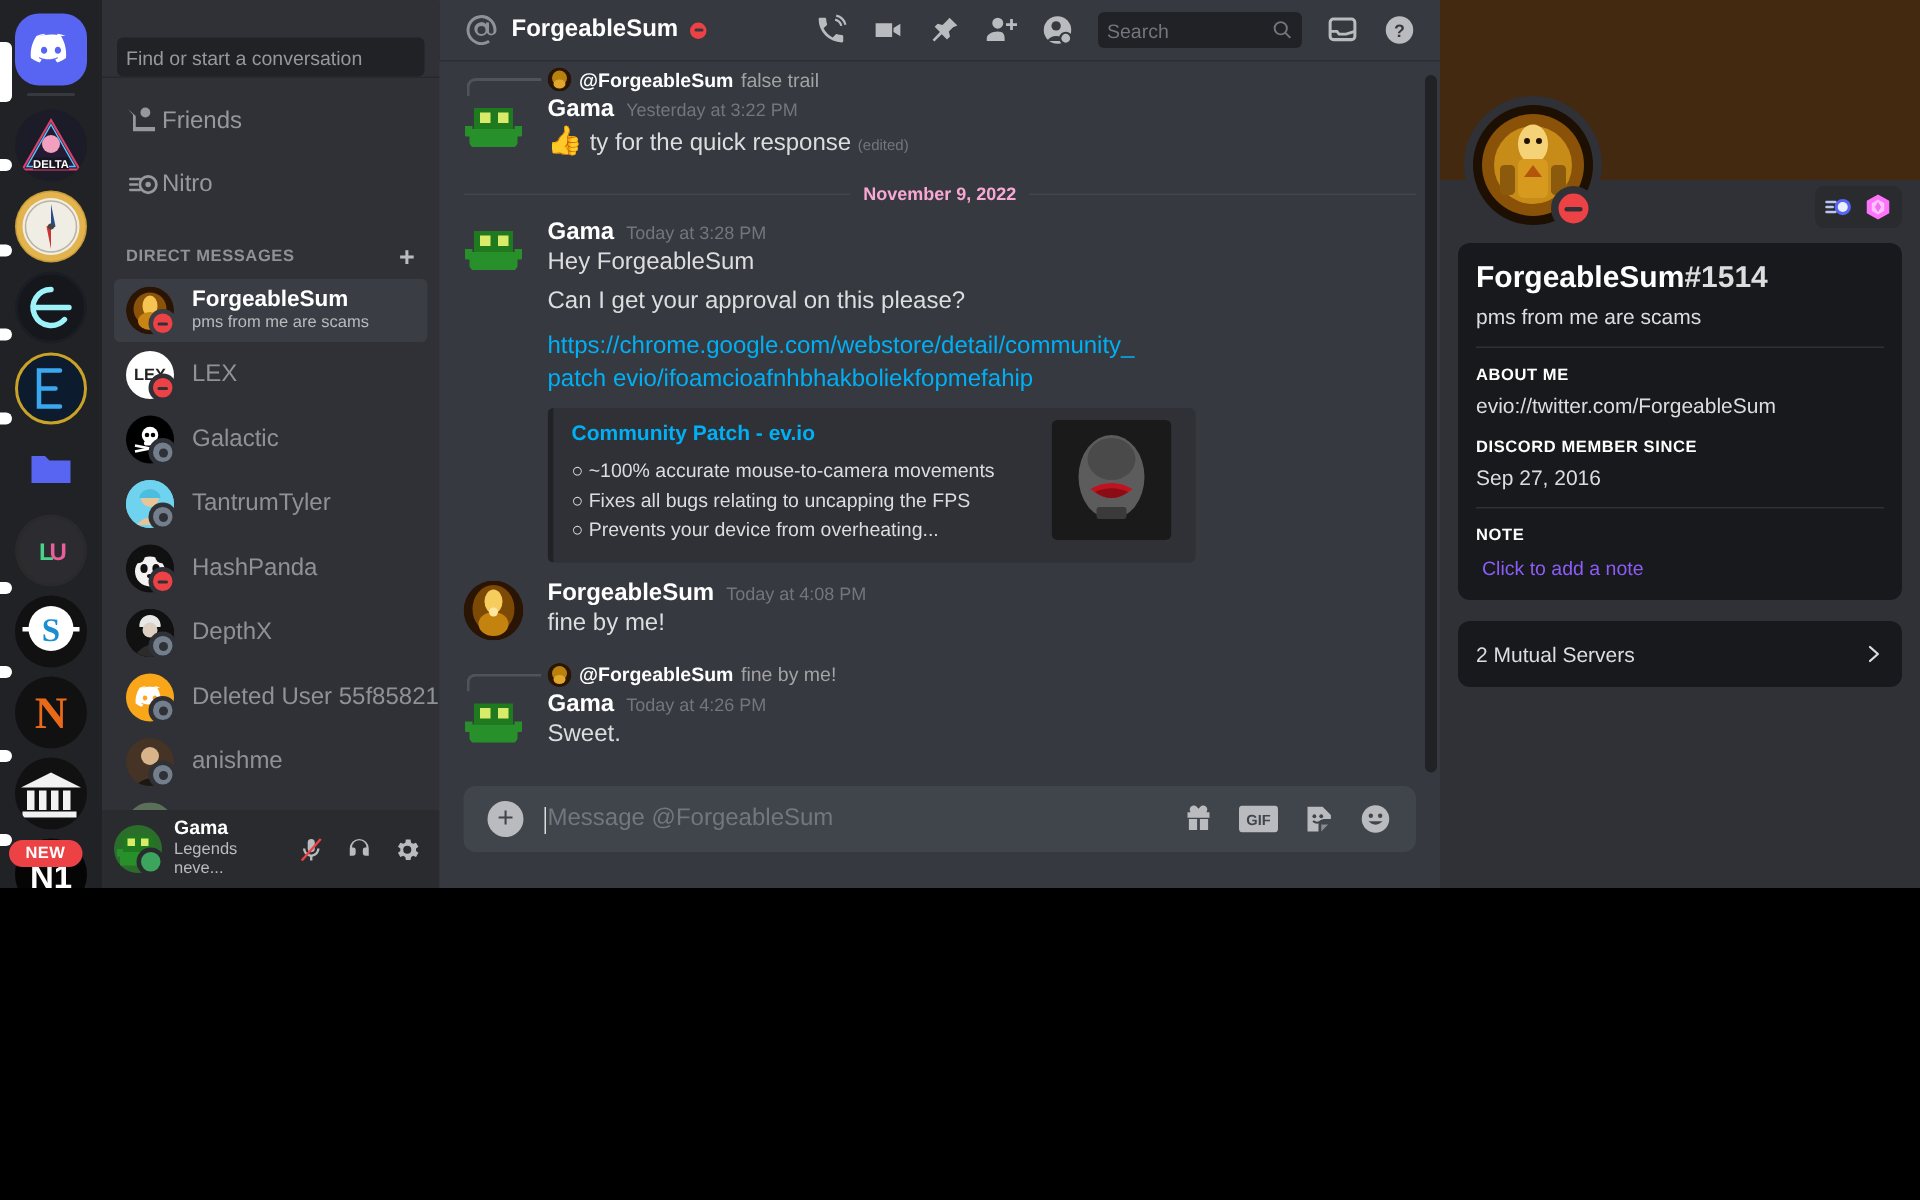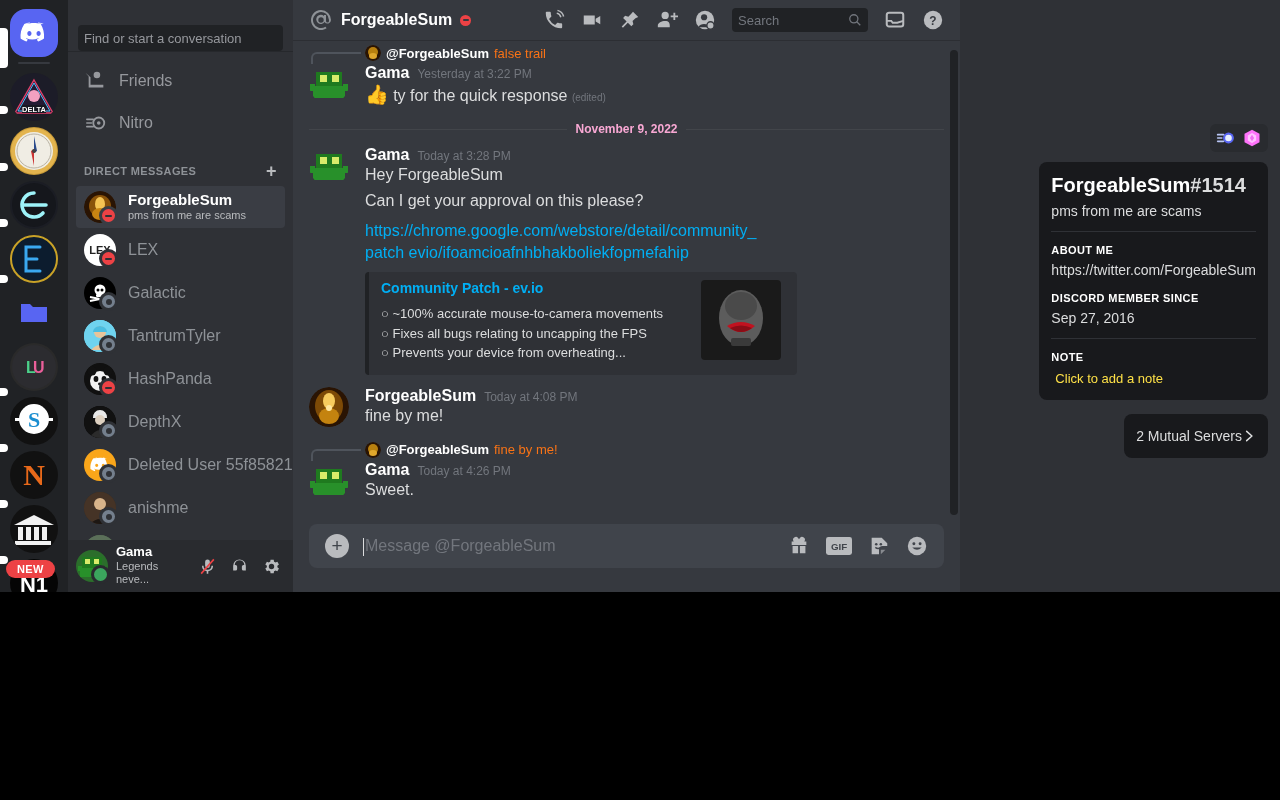--- a/index.html
+++ b/index.html
@@ -57,21 +57,21 @@
     flex: 0 0 40px;
     margin-top: 12px;
   }
   .dm-search .box {
     width: 100%; height: 26px; background: #202225; border-radius: 4px;
     color: #96989d; font-size: 13px; display: flex; align-items: center;
     padding: 0 6px;
   }
   .dm-list { flex: 1; overflow: hidden; padding: 8px 8px 0 8px; }
   .dm-nav {
-    height: 42px; display: flex; align-items: center; gap: 11px;
+    height: 42px; display: flex; align-items: center; gap: 0;
     padding: 0 8px; border-radius: 4px; color: #96989d; font-size: 16px;
   }
   .dm-nav .ico { width: 24px; display:flex; align-items:center; justify-content:center; }
   .dm-head {
     display: flex; align-items: center; justify-content: space-between;
     padding: 18px 8px 6px 8px; color: #8e9297;
     font-size: 11px; font-weight: 700; letter-spacing: .4px;
   }
   .dm-head .plus { font-size: 18px; line-height: 1; color:#b9bbbe; }
   .dm-item {
@@ -150,21 +150,21 @@
     font-size: 13px; color: #72767d; height: 18px;
   }
   .reply-ctx::before {
     content: ""; position: absolute; left: -38px; top: 8px;
     width: 48px; height: 10px;
     border-left: 2px solid #4f545c; border-top: 2px solid #4f545c;
     border-top-left-radius: 6px;
   }
   .reply-av { width: 16px; height: 16px; border-radius: 50%; overflow: hidden; flex:0 0 16px;}
   .reply-name { color: #fff; font-weight: 600; font-size: 13px; }
-  .reply-text { color: #f97316; font-size: 13px; white-space: nowrap; overflow: hidden; text-overflow: ellipsis;}
+  .reply-text { color: #a3a3a3; font-size: 13px; white-space: nowrap; overflow: hidden; text-overflow: ellipsis;}
   .divider-date {
     display: flex; align-items: center; margin: 12px 16px 8px 16px;
   }
   .divider-date .ln { flex: 1; height: 1px; background: #42454a; }
   .divider-date .lbl {
     color: #f9a8d4; font-size: 12px; font-weight: 600; padding: 0 8px;
   }
   .embed {
     margin-top: 8px; background: #2f3136; border-left: 4px solid #202225;
     border-radius: 4px; padding: 8px 16px 12px 12px;
@@ -190,21 +190,21 @@
   .composer .field { flex: 1; color: #72767d; font-size: 16px; position: relative; }
   .composer .field::before {
     content: ""; position: absolute; left: -2px; top: 1px; width: 1px; height: 18px; background: #dcddde;
   }
   .composer .tools { display: flex; align-items: center; gap: 16px; }
 
   
   .profile {
     width: 320px; flex: 0 0 320px; height: 592px;
     background: #2f3136; display: flex; flex-direction: column;
-    overflow: hidden; position: relative; align-items: flex-end;
+    overflow: hidden; position: relative;
   }
   .banner { height: 120px; background: #43290f; flex: 0 0 120px; position:relative;}
   .p-av-wrap { position: absolute; left: 16px; top: 64px; width: 92px; height: 92px; }
   .p-av-ring {
     width: 92px; height: 92px; border-radius: 50%;
     background: #2f3136; display: flex; align-items: center; justify-content: center;
   }
   .p-av { width: 80px; height: 80px; border-radius: 50%; overflow: hidden; }
   .p-status {
     position: absolute; right: 4px; bottom: 2px; width: 20px; height: 20px;
@@ -227,21 +227,21 @@
   }
   .p-name { color: #fff; font-size: 20px; font-weight: 700; }
   .p-name .tag { color: #dcddde; font-weight: 600; }
   .p-sub { color: #dcddde; font-size: 14px; margin-top: 6px; }
   .p-hr { height: 1px; background: #2f3136; margin: 12px 0; }
   .p-label {
     color: #fff; font-size: 11px; font-weight: 700; letter-spacing: .4px;
     margin-bottom: 6px;
   }
   .p-val { color: #dcddde; font-size: 14px; }
-  .p-note { color: #fde047; font-size: 13px; padding: 2px 4px; }
+  .p-note { color: #8b5cf6; font-size: 13px; padding: 2px 4px; }
   .p-mutuals { margin: 14px 12px 0 12px; background: #18191c; border-radius: 8px; overflow:hidden;}
   .mutual-row {
     height: 44px; display: flex; align-items: center; padding: 0 12px;
     color: #dcddde; font-size: 14px; border-bottom: 1px solid #2f3136;
   }
   .mutual-row:last-child { border-bottom: none; }
   .mutual-row .chev { margin-left: auto; color: #b9bbbe; font-size: 16px; }
   svg { display: block; }
 </style>
 </head>
@@ -861,21 +861,21 @@
 
     <div class="p-card">
       <div class="p-name">
         <span>ForgeableSum</span><span class="tag">#1514</span>
       </div>
       <div class="p-sub">pms from me are scams</div>
 
       <div class="p-hr"></div>
 
       <div class="p-label">ABOUT ME</div>
-      <div class="p-val link">https://twitter.com/ForgeableSum</div>
+      <div class="p-val link">evio://twitter.com/ForgeableSum</div>
 
       <div style="height:14px;"></div>
       <div class="p-label">DISCORD MEMBER SINCE</div>
       <div class="p-val">Sep 27, 2016</div>
 
       <div class="p-hr"></div>
 
       <div class="p-label">NOTE</div>
       <div class="p-note">Click to add a note</div>
     </div>

